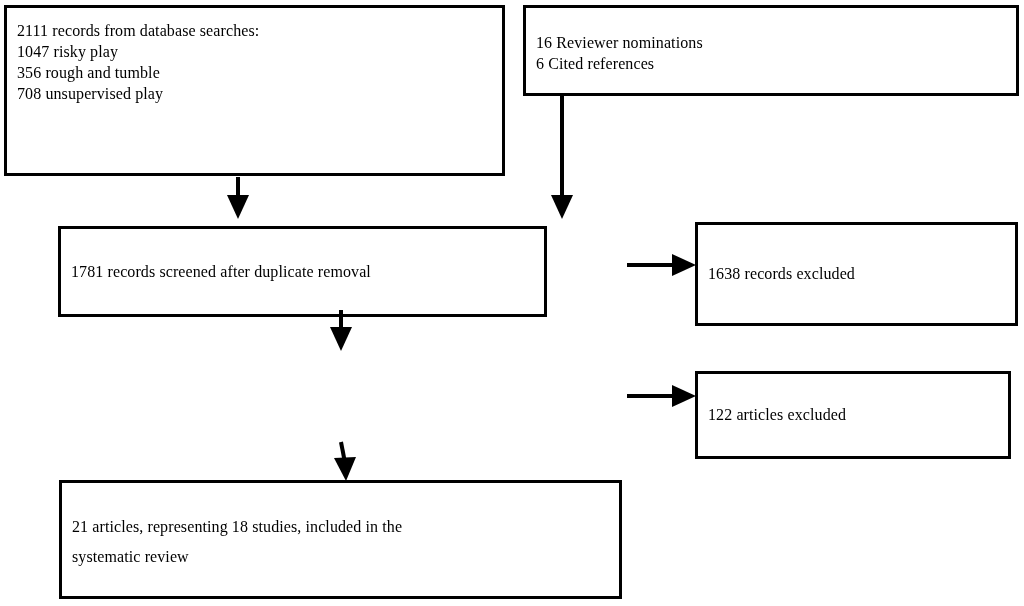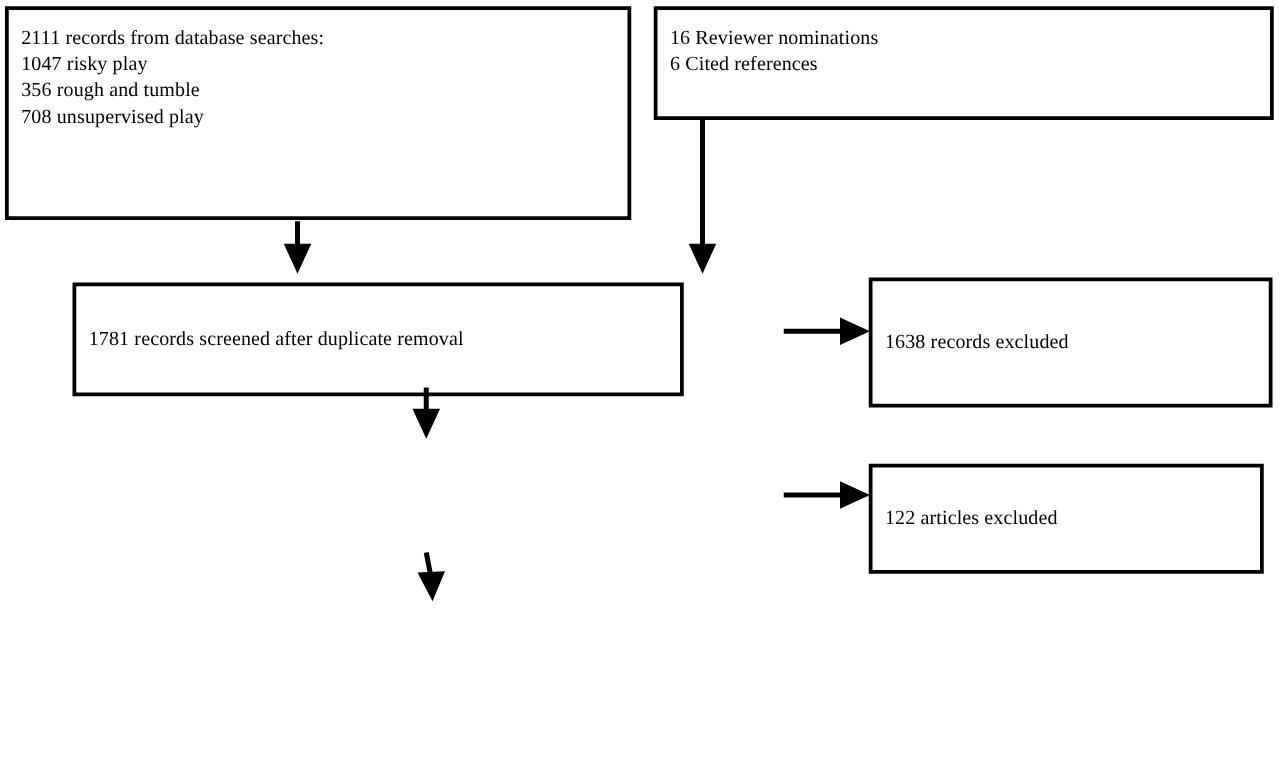--- a/index.html
+++ b/index.html
@@ -46,21 +46,21 @@
     padding-top: 12px;
   }
   #box-other-sources {
     left: 523px;
     top: 5px;
     width: 496px;
     height: 91px;
     align-items: flex-start;
   }
   #box-other-sources .box-text {
-    padding-top: 12px;
+    padding-top: 24px;
   }
   #box-screened {
     left: 58px;
     top: 226px;
     width: 489px;
     height: 91px;
   }
   #box-records-excluded {
     left: 695px;
     top: 222px;
@@ -123,20 +123,24 @@
 
   <div class="flow-box" id="box-records-excluded">
     <span class="box-text">1638 records excluded</span>
   </div>
 
 
   <div class="flow-box" id="box-articles-excluded">
     <span class="box-text">122 articles excluded</span>
   </div>
 
+  <div class="flow-box" id="box-included">
+    <span class="box-text">21 articles, representing 18 studies, included in the
+systematic review</span>
+  </div>
 
   <svg id="connectors" viewBox="0 0 1024 606" xmlns="http://www.w3.org/2000/svg">
 
     <g>
       <line x1="238" y1="177" x2="238" y2="207" stroke="#000000" stroke-width="4"></line>
       <polygon points="238,219 227,195 249,195" fill="#000000"></polygon>
     </g>
 
     <g>
       <line x1="562" y1="96" x2="562" y2="205" stroke="#000000" stroke-width="4"></line>

